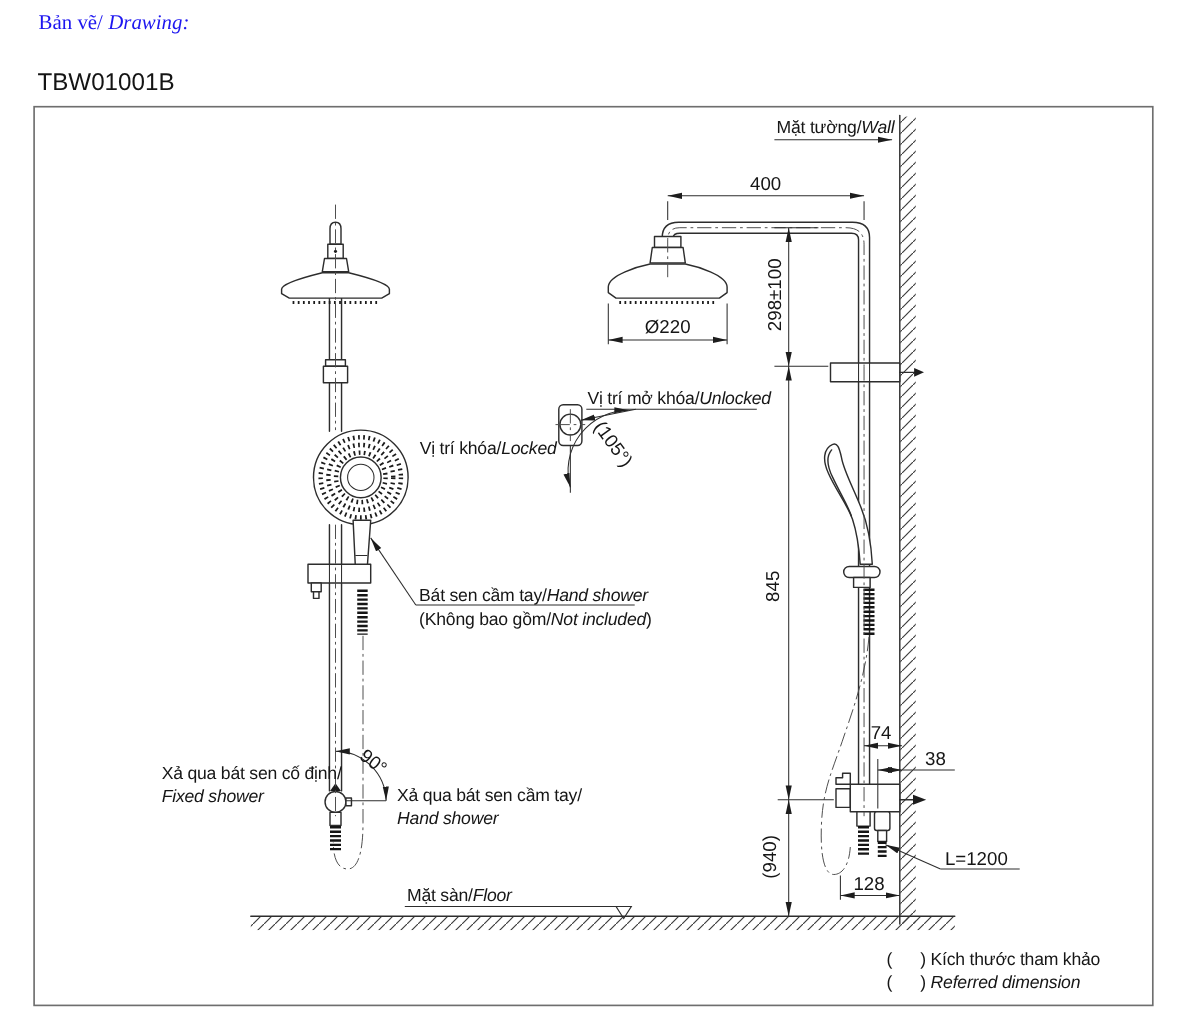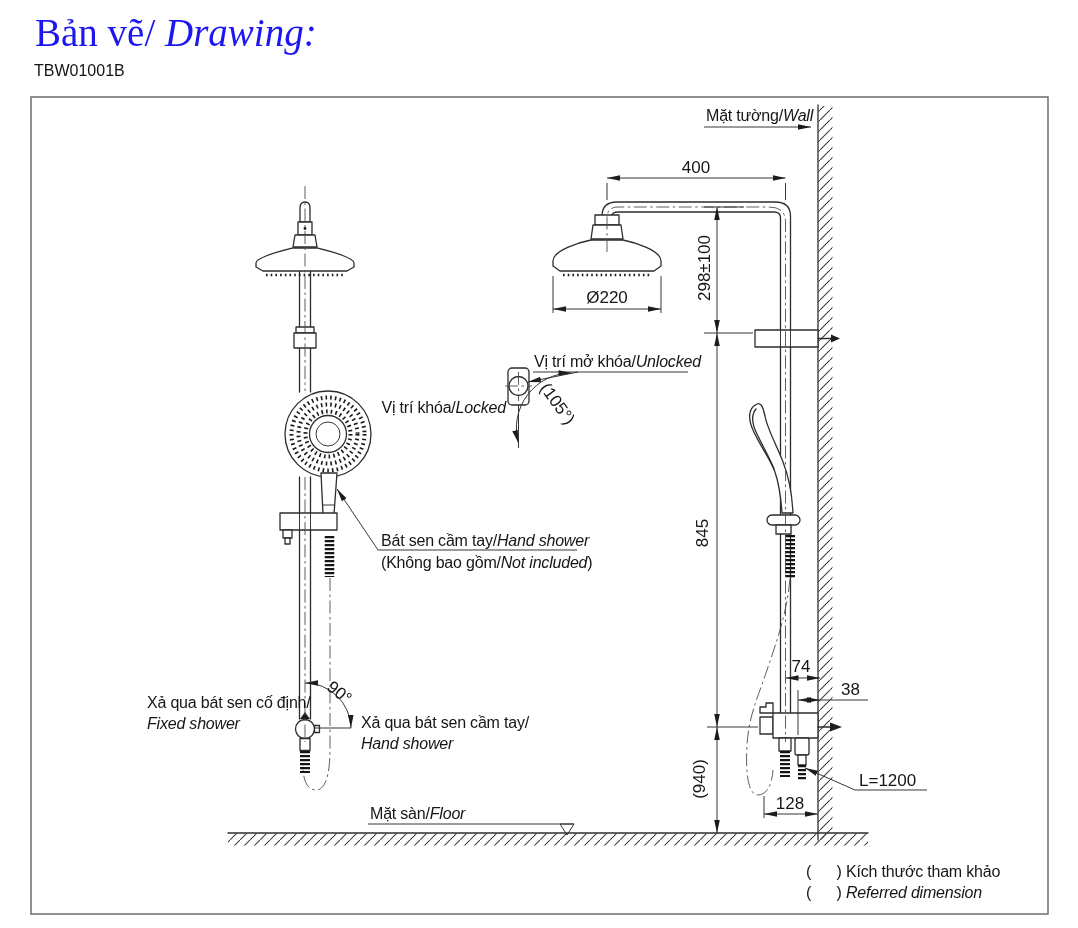--- a/index.html
+++ b/index.html
@@ -1,21 +1,21 @@
 <!DOCTYPE html>
 <html><head>
 <meta charset="utf-8">
 <style>
   html,body{margin:0;padding:0;background:#fff;}
   .page{position:relative;width:1078px;height:928px;background:#fff;overflow:hidden;
         font-family:"Liberation Sans",sans-serif;}
   .doc-title{position:absolute;left:35px;top:10px;font-family:"Liberation Serif",serif;
-             font-size:39px;color:#1d16f0;}
+             font-size:19px;color:#1d16f0;}
   .doc-title .it{font-style:italic;}
-  .product-code{position:absolute;left:34px;top:62px;font-size:16px;color:#141414;}
+  .product-code{position:absolute;left:34px;top:62px;font-size:22px;color:#141414;}
   svg text{fill:#161616;}
   .lbl{font:16px "Liberation Sans",sans-serif;letter-spacing:-0.2px;}
   .dimt{font:17px "Liberation Sans",sans-serif;}
   .it{font-style:italic;}
   .obj{stroke:#2d2d2d;stroke-width:1.3;fill:none;stroke-linejoin:round;stroke-linecap:round;}
   .objf{stroke:#2d2d2d;stroke-width:1.3;fill:#fff;stroke-linejoin:round;}
   .thin{stroke:#2d2d2d;stroke-width:.95;fill:none;}
   .dim{stroke:#2d2d2d;stroke-width:.95;fill:none;}
   .cl{stroke:#4d4d4d;stroke-width:.9;fill:none;stroke-dasharray:13 3.5 2.5 3.5;}
   .rib{stroke:#151515;fill:none;stroke-dasharray:2.2 1.8;}

